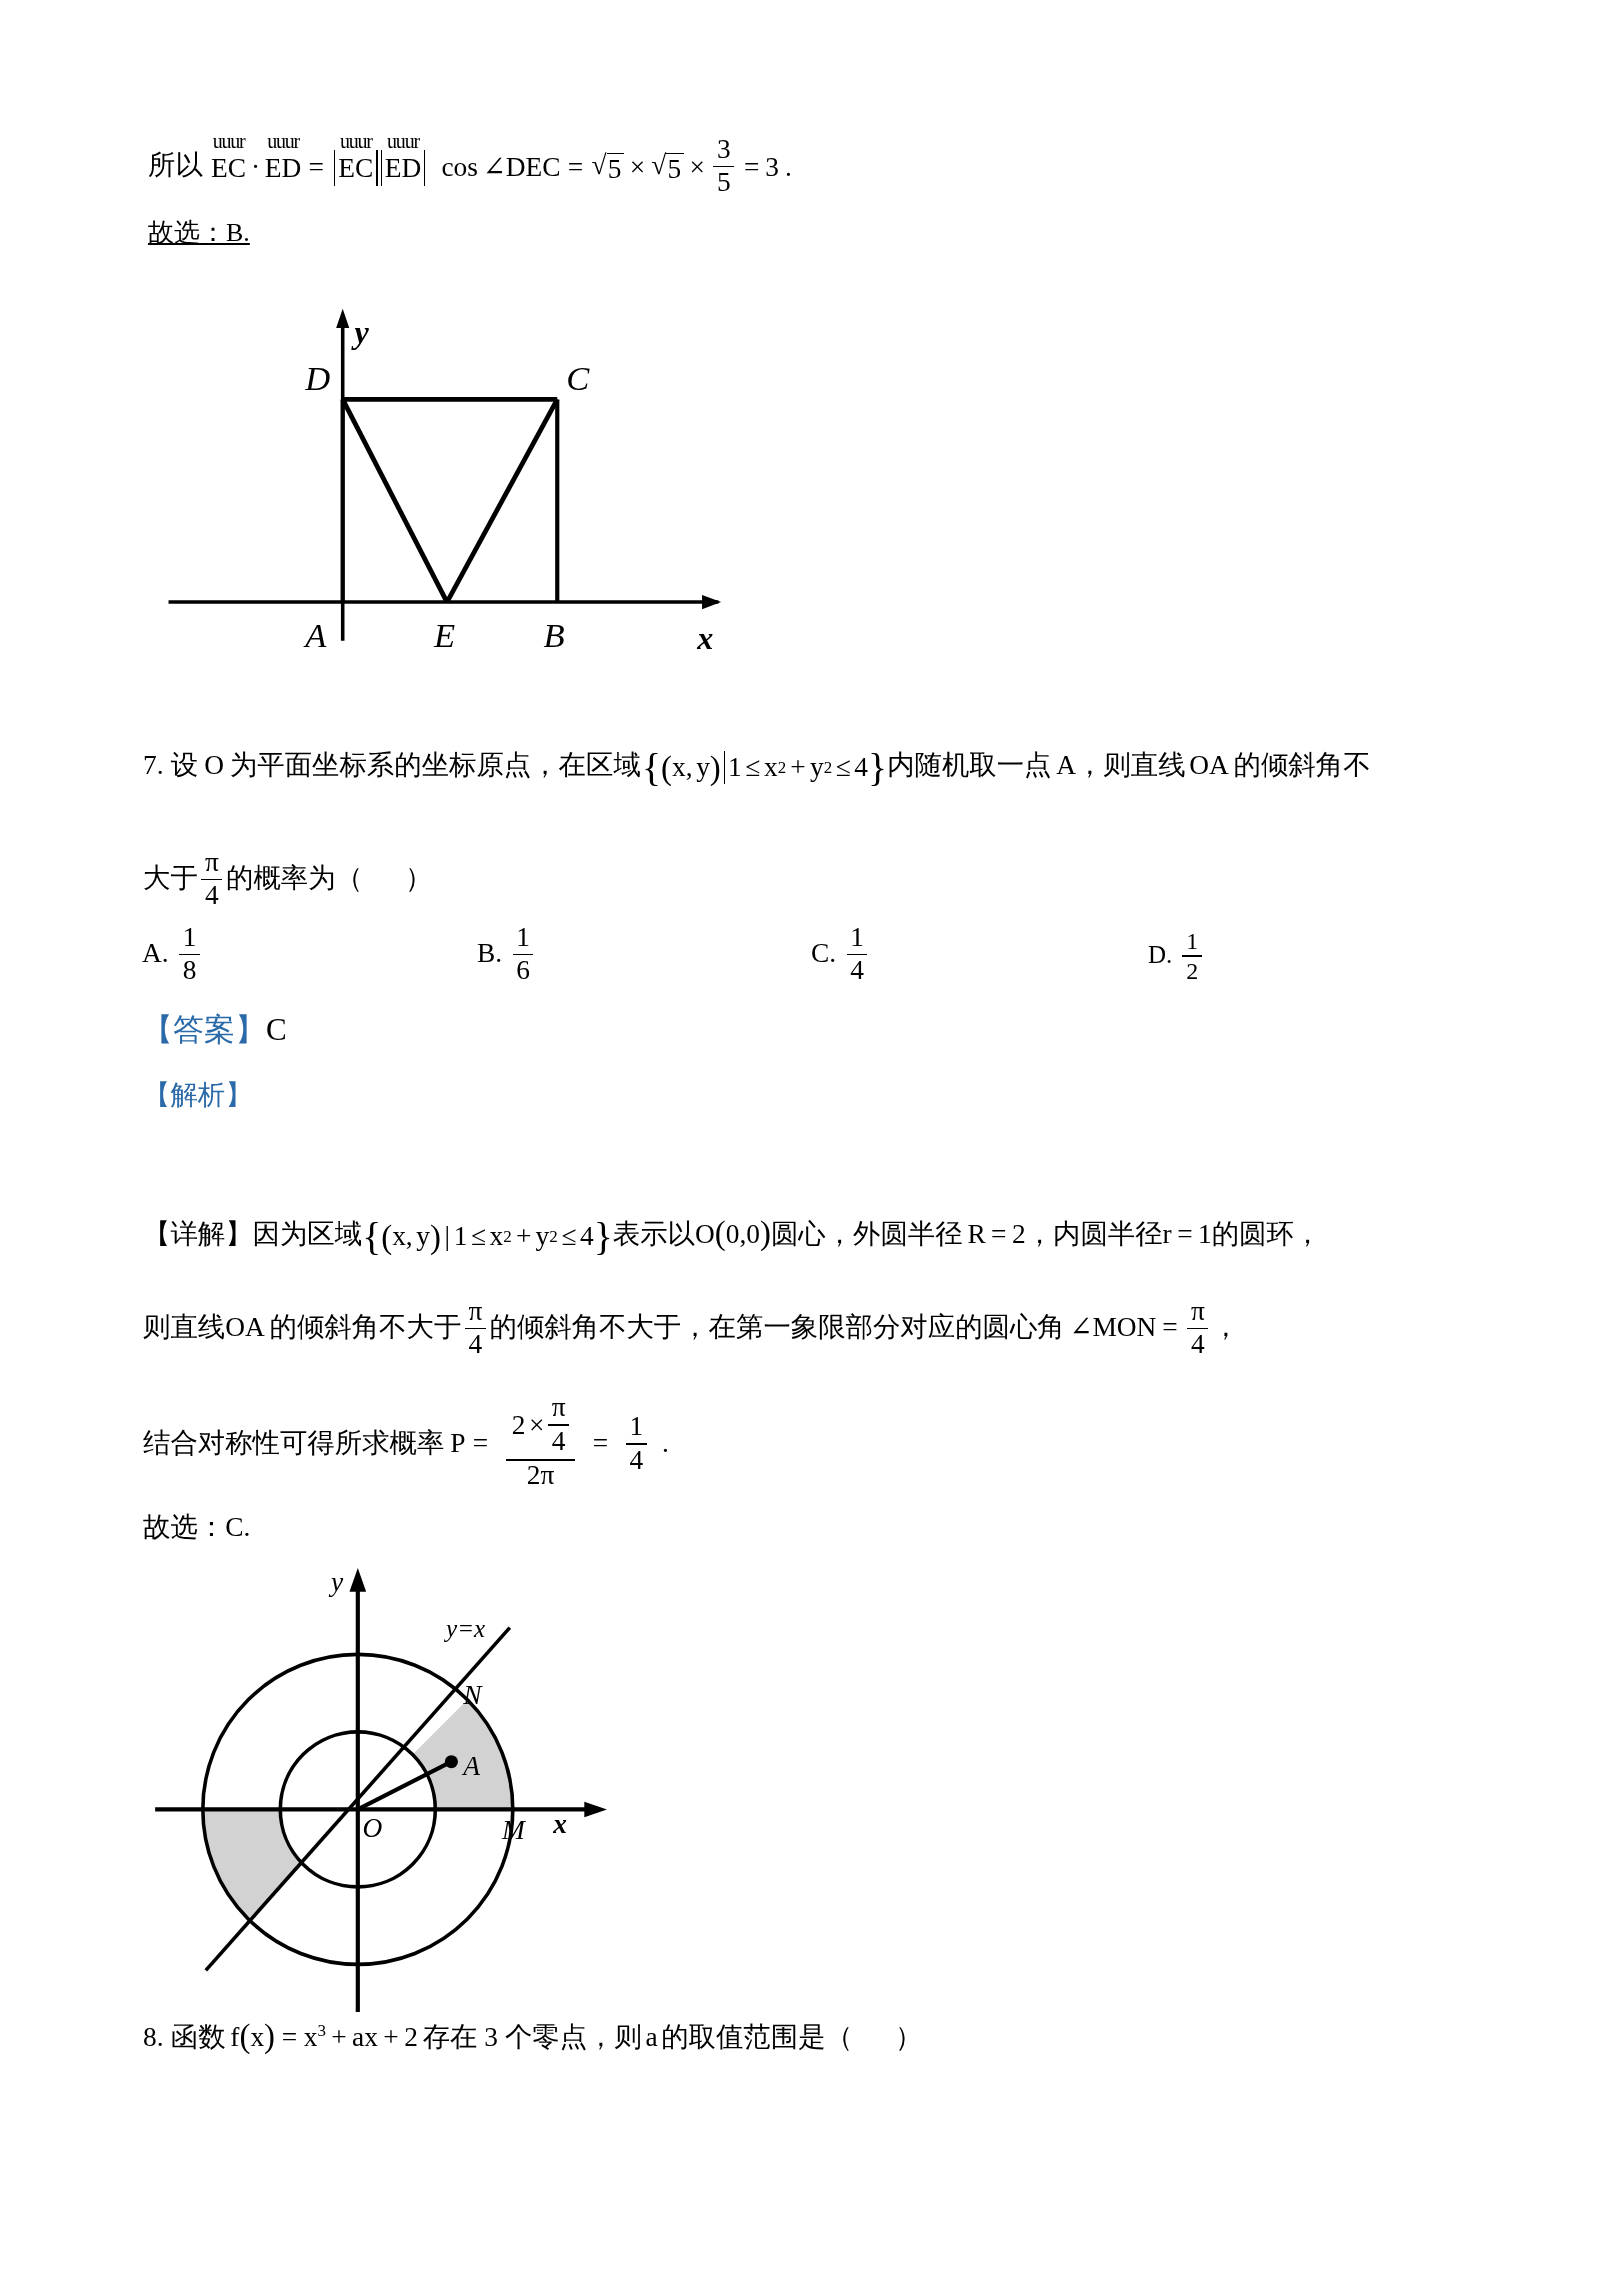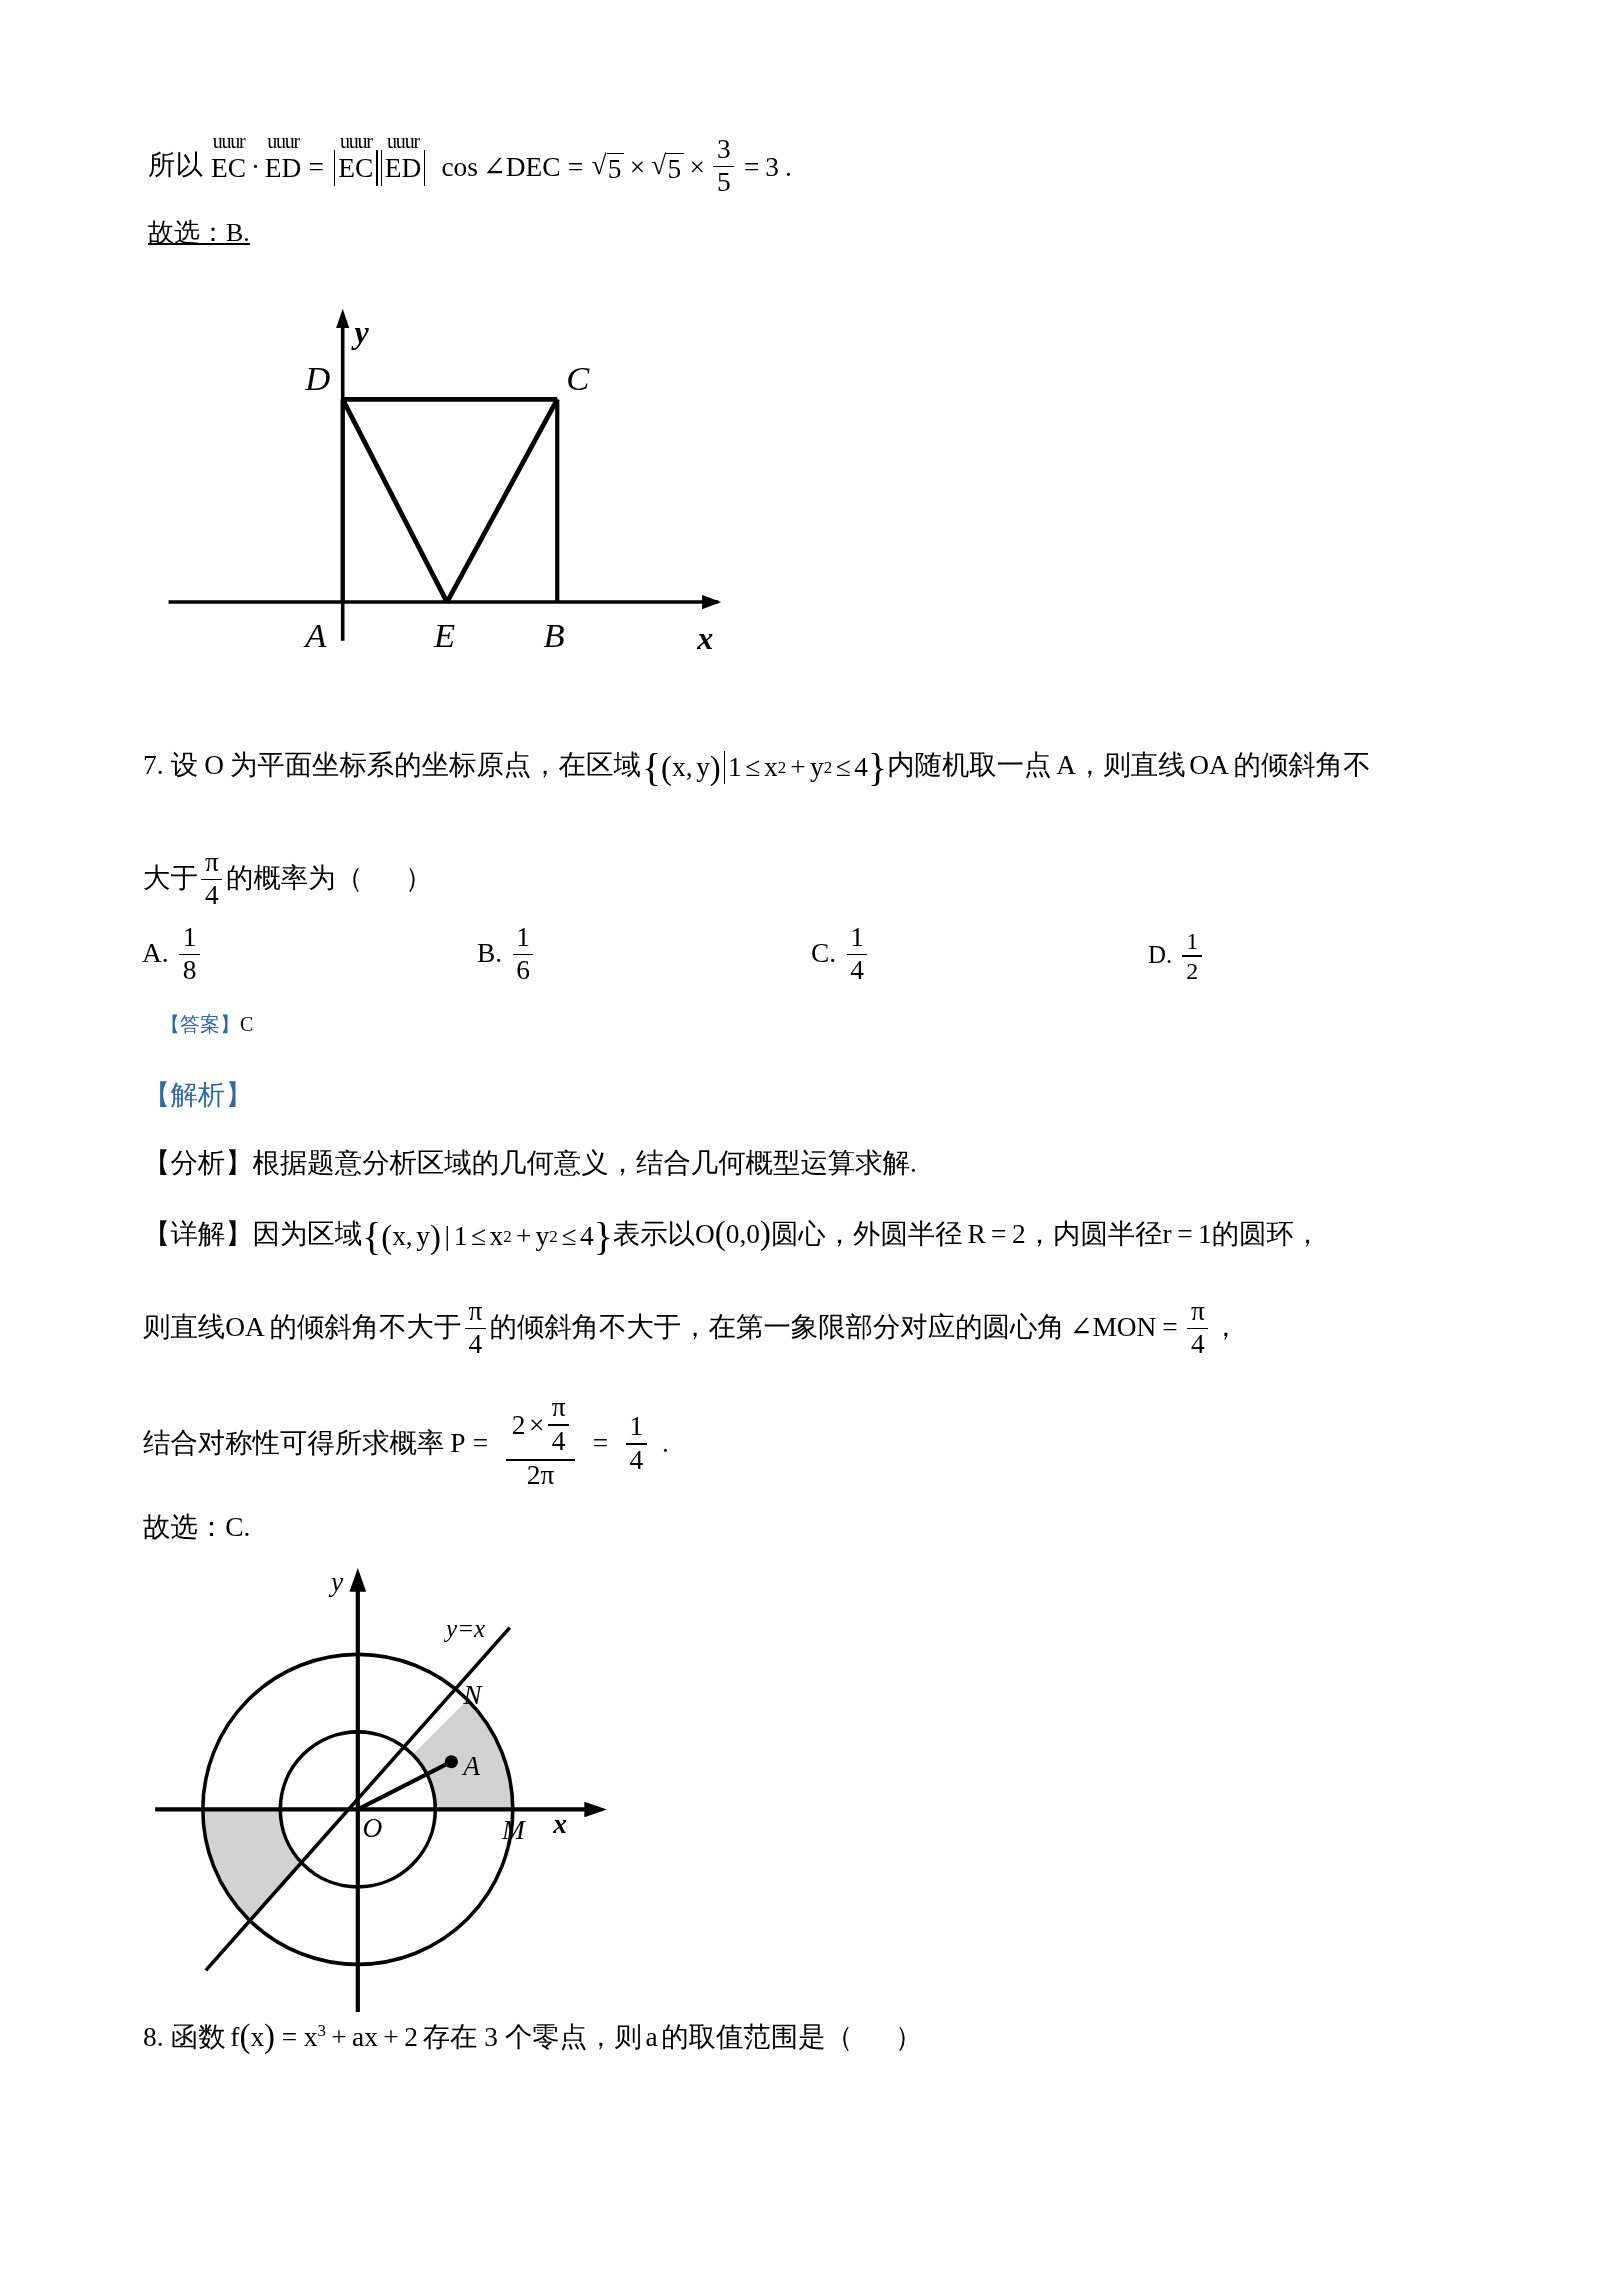--- a/index.html
+++ b/index.html
@@ -255,29 +255,26 @@
   </div>
   <div class="line" style="left:1148px; top:930px; font-size:25px;">
     <span class="mn">D.</span>
     <span class="frac small">
         <span class="num mn">1</span>
         <span class="bar"></span>
         <span class="den mn">2</span>
       </span>
   </div>
 
-  <div class="line" style="left:160px; top:1014px; font-size:20px;">
+  <div class="line" style="left:142px; top:1014px; font-size:31px;">
     <span class="tag">【答案】</span><span class="mn">C</span>
   </div>
 
   <div class="line tag" style="left:143px; top:1082px; font-size:27.4px;">【解析】</div>
 
-  <div class="line" style="left:143px; top:1150px; font-size:27.4px;">
-    <span class="cn">【分析】</span><span class="cn">根据题意分析区域的几何意义，结合几何概型运算求解.</span>
-  </div>
 
   <div class="line" style="left:143px; top:1216px; font-size:27.4px;">
     <span class="cn">【详解】</span><span class="cn">因为区域</span><span class="math">
       <span class="bigbrace">{</span>
         <span class="bigparen mn">(</span>
         <span class="mi">x</span>
         <span class="mn">,</span>
         <span style="display:inline-block;width:3.6px"></span>
         <span class="mi">y</span>
         <span class="bigparen mn">)</span>

